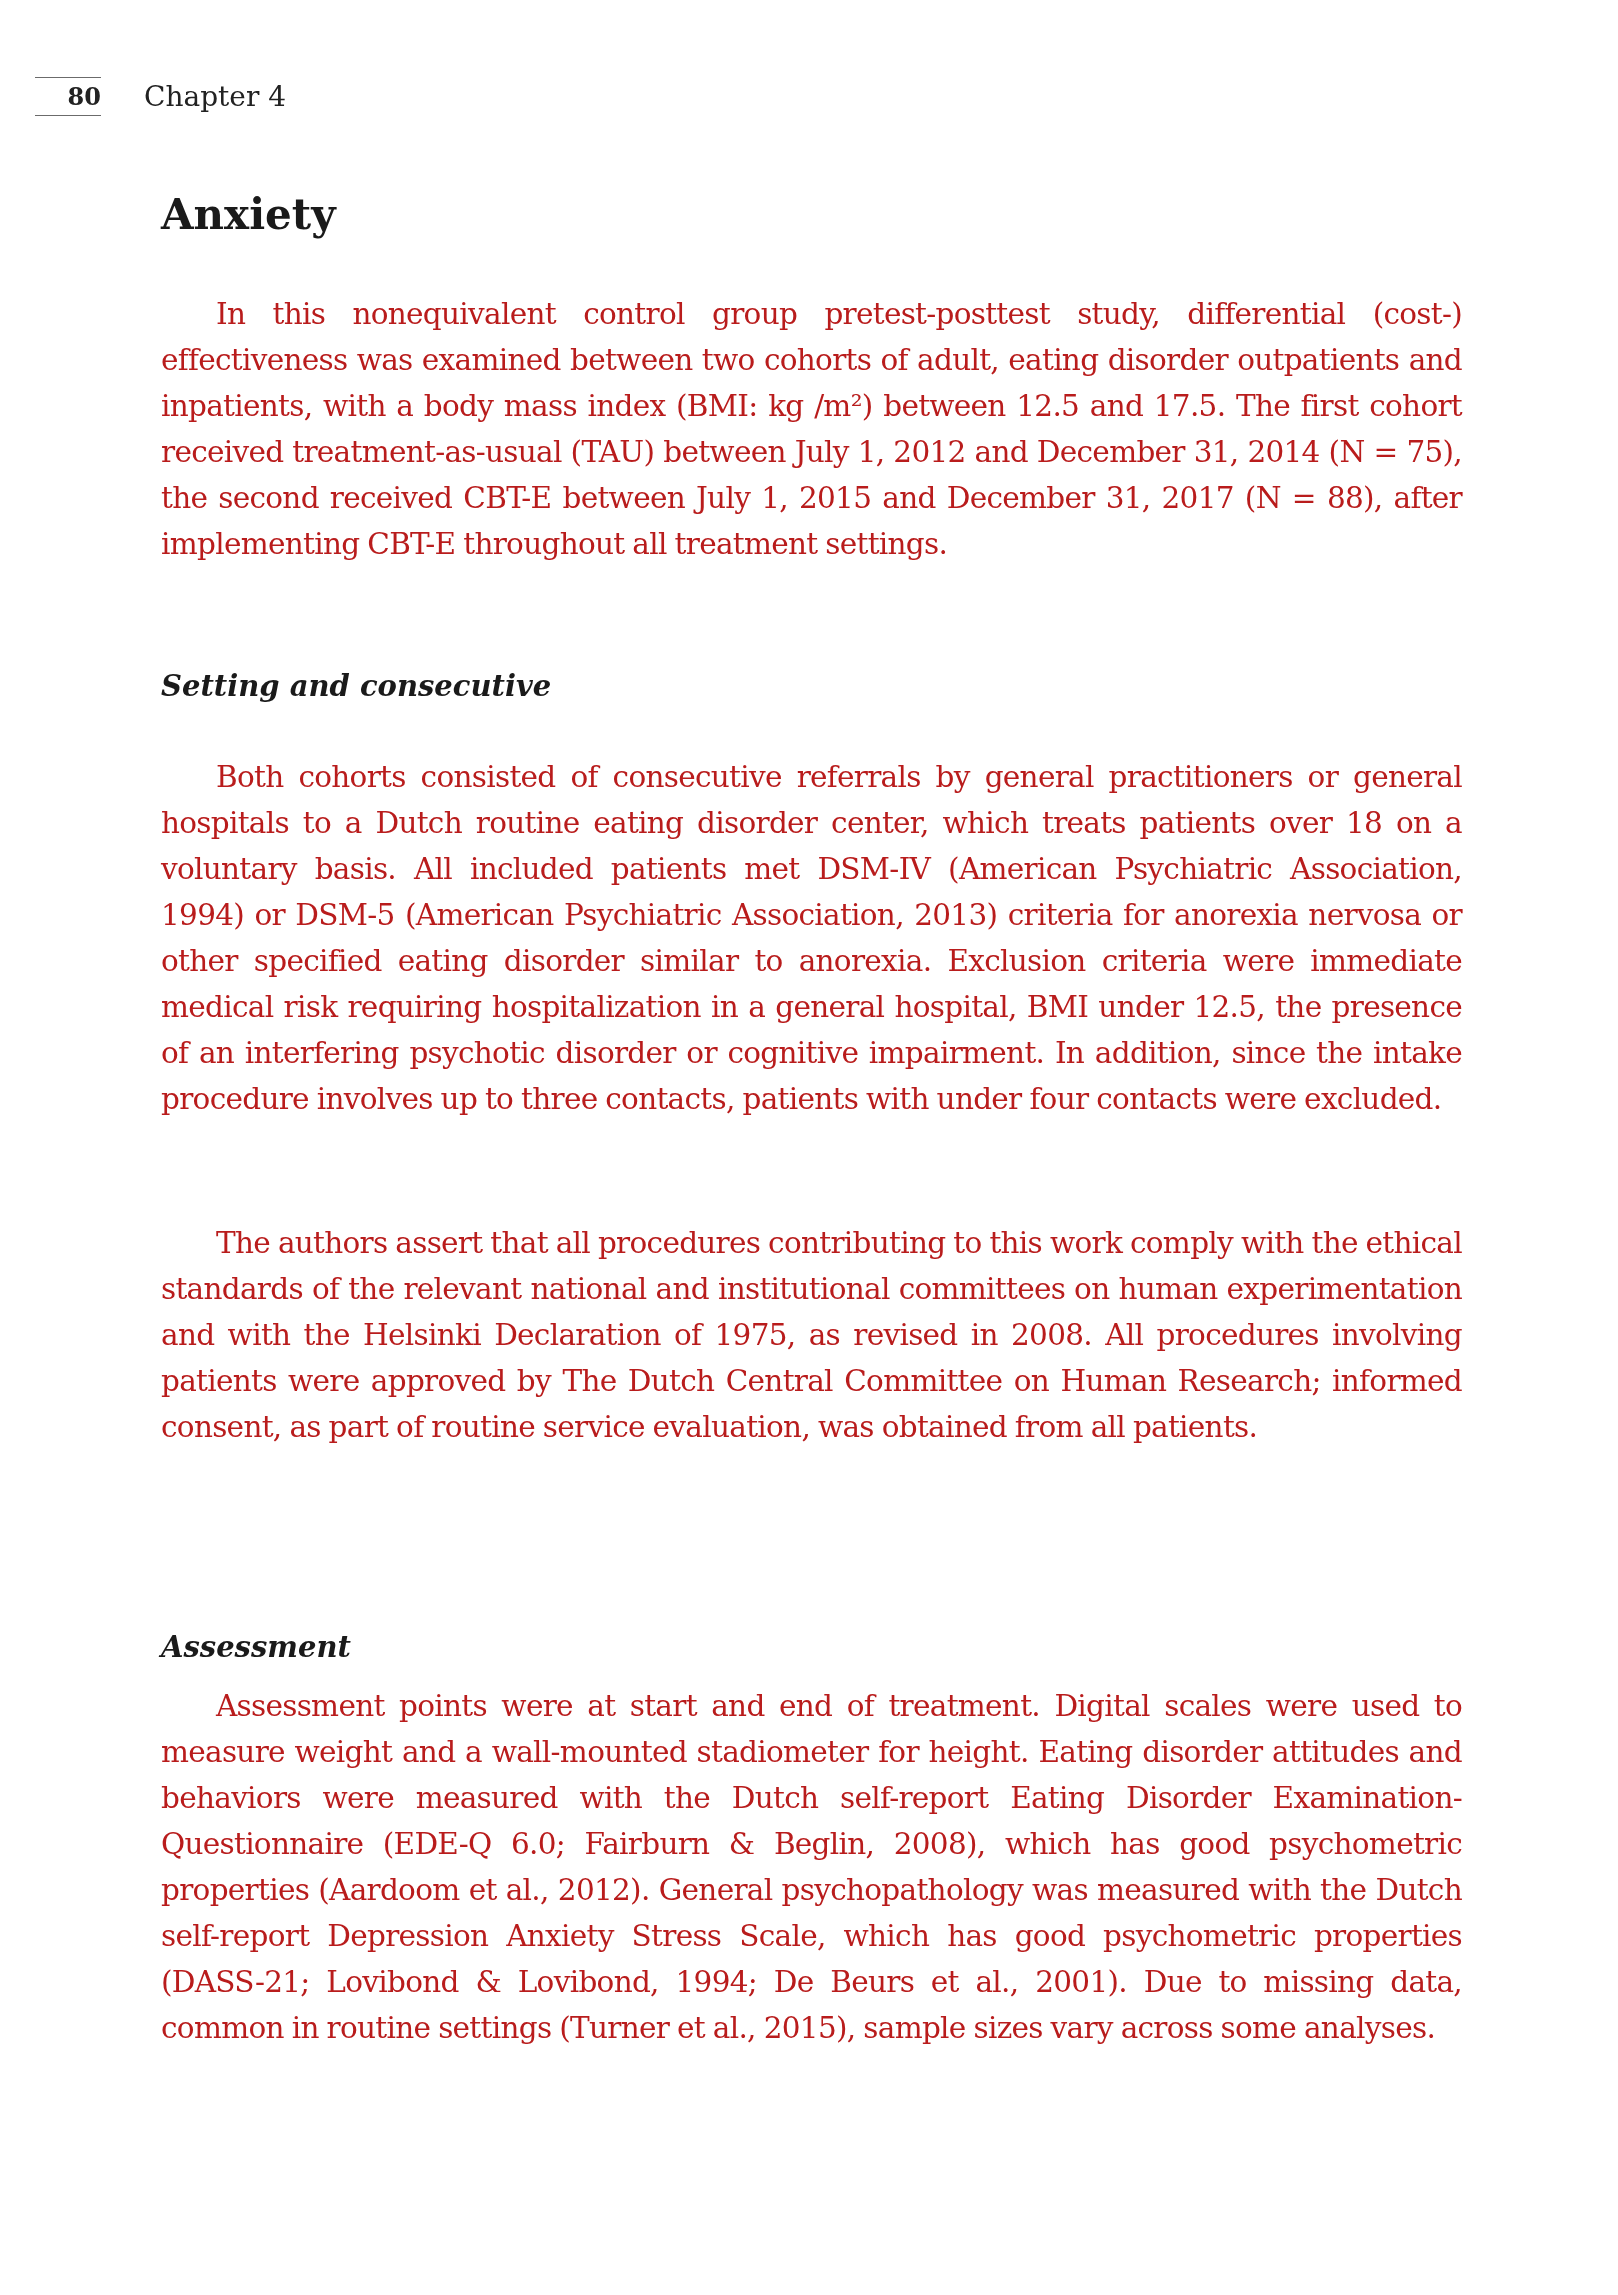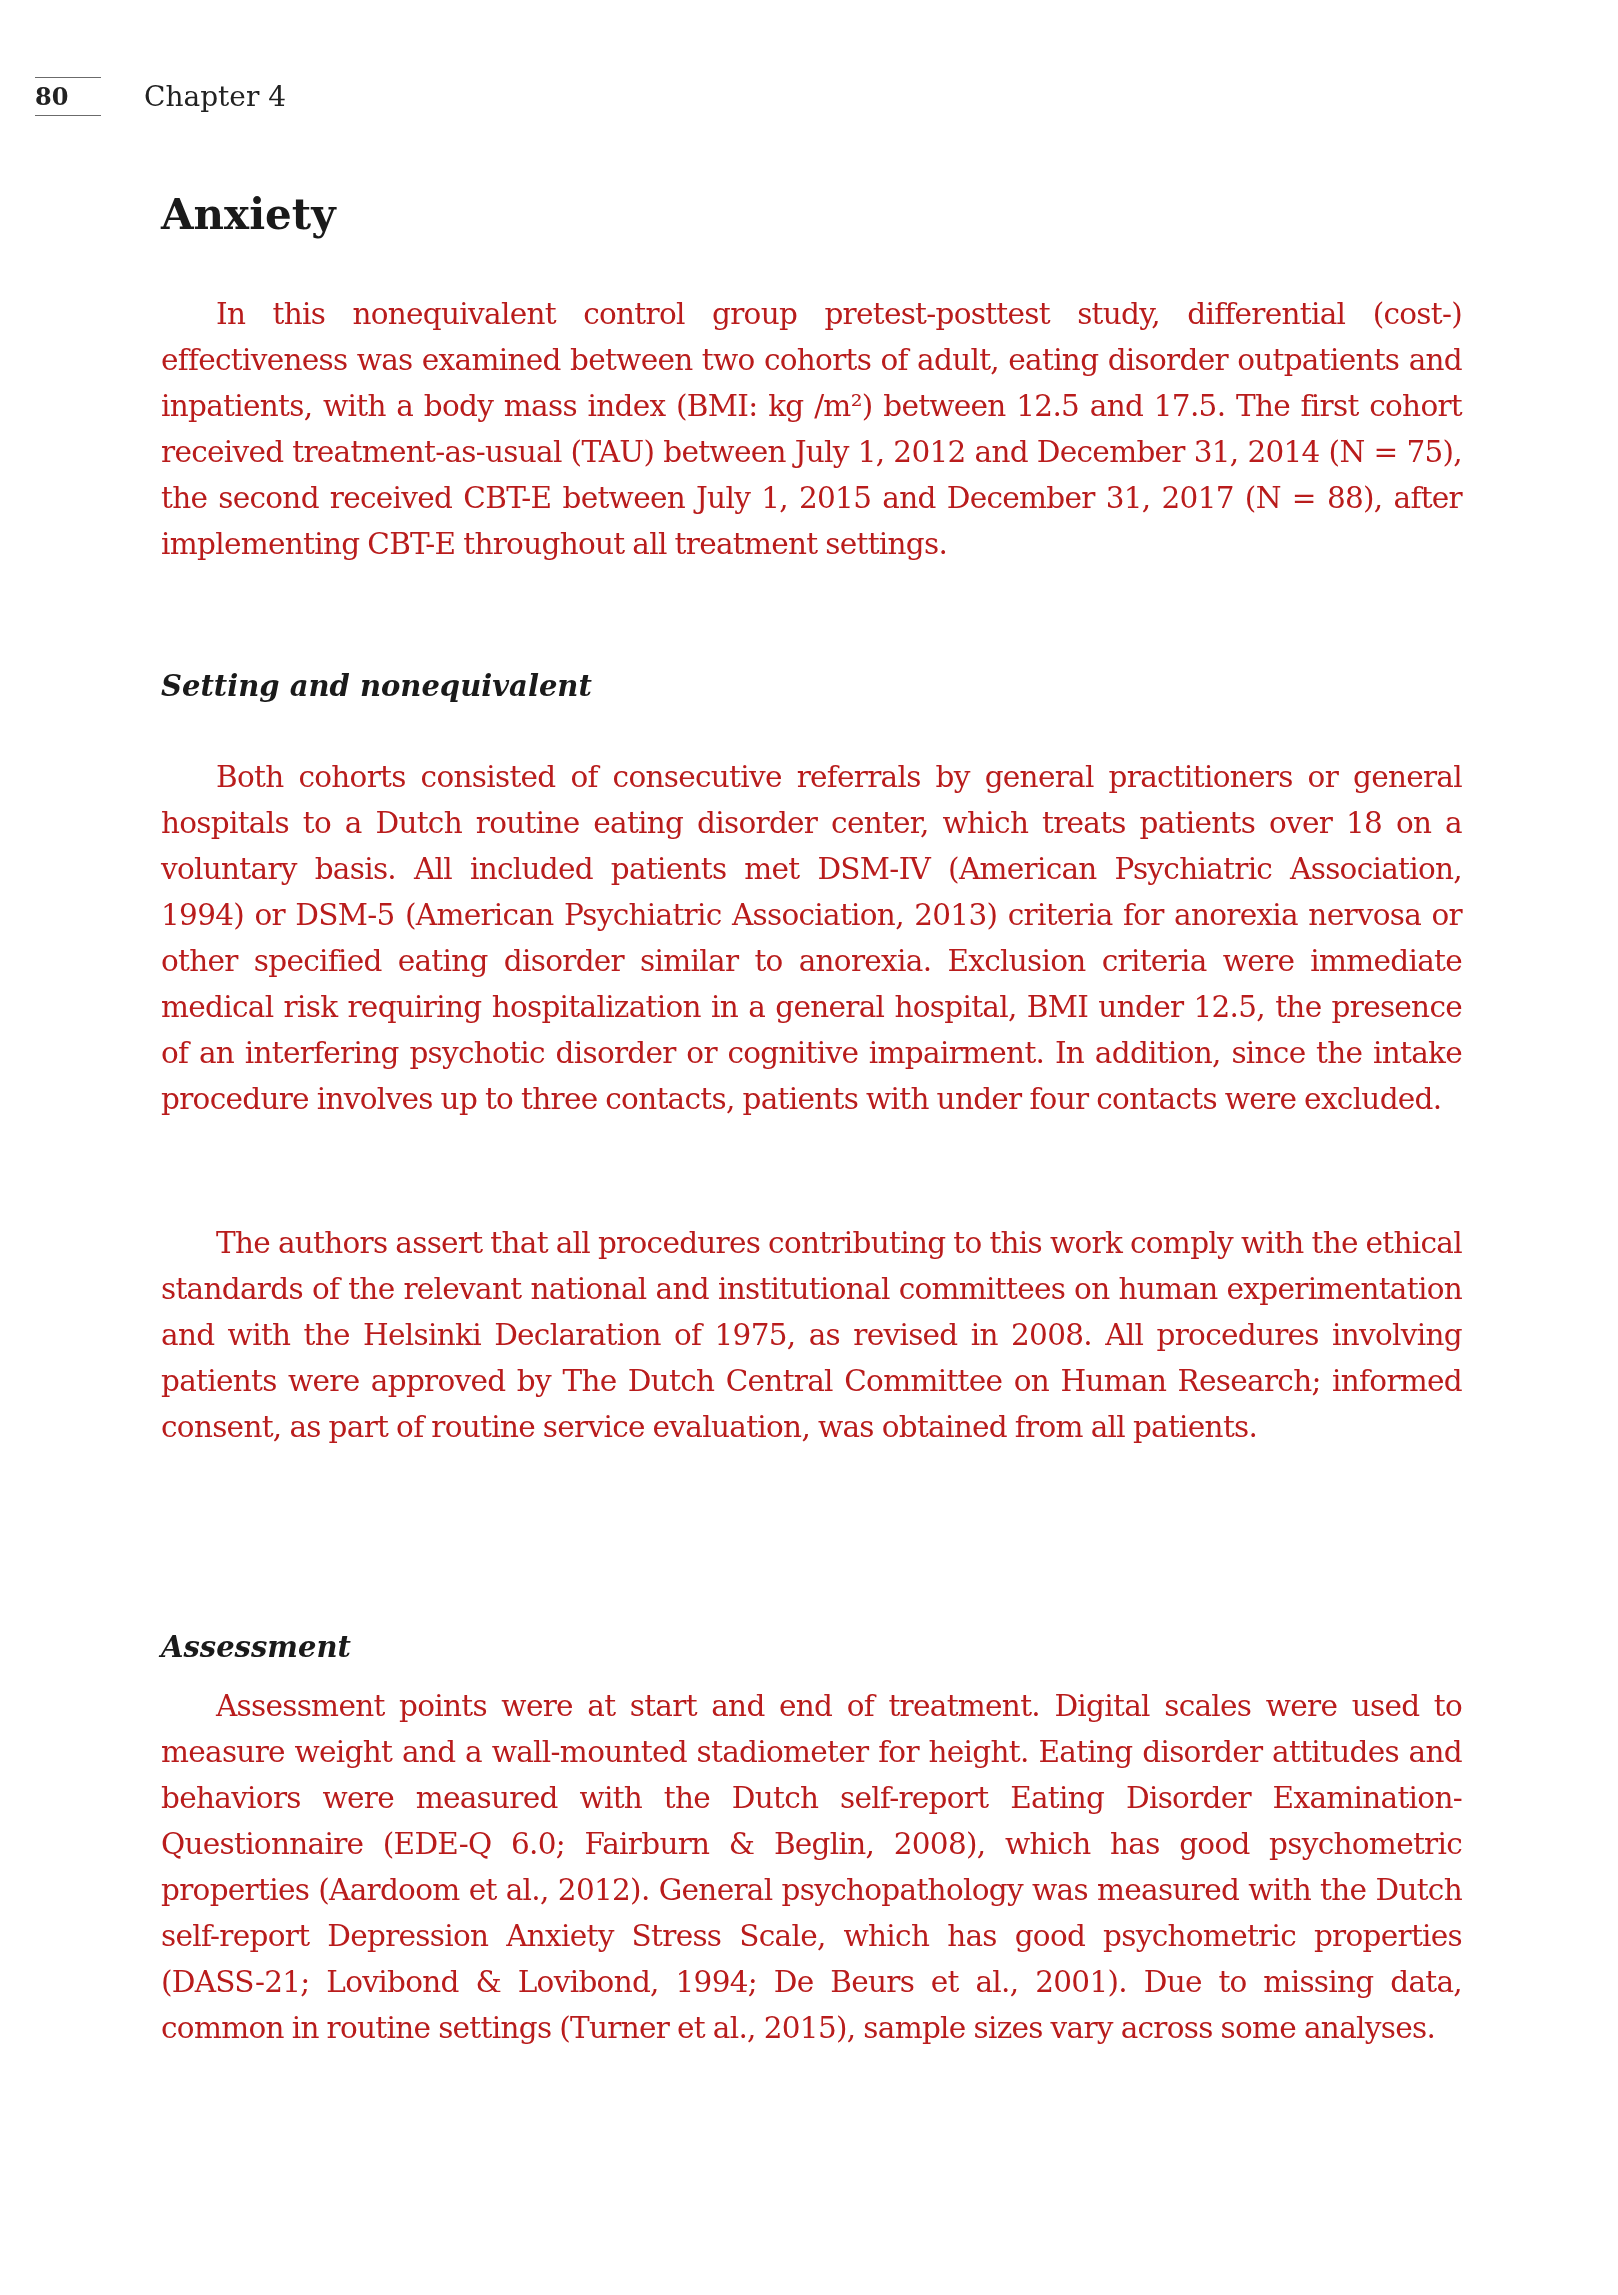--- a/index.html
+++ b/index.html
@@ -18,21 +18,21 @@
     .page-number-box {
       position: absolute;
       left: 35px;
       top: 77px;
       width: 66px;
       height: 37px;
       border-top: 1.5px solid #6b6b6b;
       border-bottom: 1.5px solid #6b6b6b;
       display: flex;
       align-items: center;
-      justify-content: flex-start;
+      justify-content: flex-end;
       font-weight: bold;
       font-size: 24px;
       color: #222;
     }
     .running-head {
       position: absolute;
       left: 144px;
       top: 80px;
       font-weight: normal;
       font-size: 28px;
@@ -85,21 +85,21 @@
 <div class="page-number-box">
   <span>80</span>
 </div>
 <div class="running-head">Chapter 4</div>
 
 <div class="content">
   <h1 class="section-title">Anxiety</h1>
 
   <p class="para" style="top:291px;">In this nonequivalent control group pretest-posttest study, differential (cost-) effectiveness was examined between two cohorts of adult, eating disorder outpatients and inpatients, with a body mass index (BMI: kg /m²) between 12.5 and 17.5. The first cohort received treatment-as-usual (TAU) between July 1, 2012 and December 31, 2014 (N = 75), the second received CBT-E between July 1, 2015 and December 31, 2017 (N = 88), after implementing CBT-E throughout all treatment settings.</p>
 
-  <h2 class="subheading" style="top:667px;">Setting and nonequivalent</h2>
+  <h2 class="subheading" style="top:667px;">Setting and consecutive</h2>
 
   <p class="para" style="top:754px;">Both cohorts consisted of consecutive referrals by general practitioners or general hospitals to a Dutch routine eating disorder center, which treats patients over 18 on a voluntary basis. All included patients met DSM-IV (American Psychiatric Association, 1994) or DSM-5 (American Psychiatric Association, 2013) criteria for anorexia nervosa or other specified eating disorder similar to anorexia. Exclusion criteria were immediate medical risk requiring hospitalization in a general hospital, BMI under 12.5, the presence of an interfering psychotic disorder or cognitive impairment. In addition, since the intake procedure involves up to three contacts, patients with under four contacts were excluded.</p>
 
   <p class="para" style="top:1220px;">The authors assert that all procedures contributing to this work comply with the ethical standards of the relevant national and institutional committees on human experimentation and with the Helsinki Declaration of 1975, as revised in 2008. All procedures involving patients were approved by The Dutch Central Committee on Human Research; informed consent, as part of routine service evaluation, was obtained from all patients.</p>
 
   <h2 class="subheading" style="top:1593px;margin-top:35px;">Assessment</h2>
 
   <p class="para" style="top:1683px;">Assessment points were at start and end of treatment. Digital scales were used to measure weight and a wall-mounted stadiometer for height. Eating disorder attitudes and behaviors were measured with the Dutch self-report Eating Disorder Examination-Questionnaire (EDE-Q 6.0; Fairburn &amp; Beglin, 2008), which has good psychometric properties (Aardoom et al., 2012). General psychopathology was measured with the Dutch self-report Depression Anxiety Stress Scale, which has good psychometric properties (DASS-21; Lovibond &amp; Lovibond, 1994; De Beurs et al., 2001). Due to missing data, common in routine settings (Turner et al., 2015), sample sizes vary across some analyses.</p>
 </div>
 

